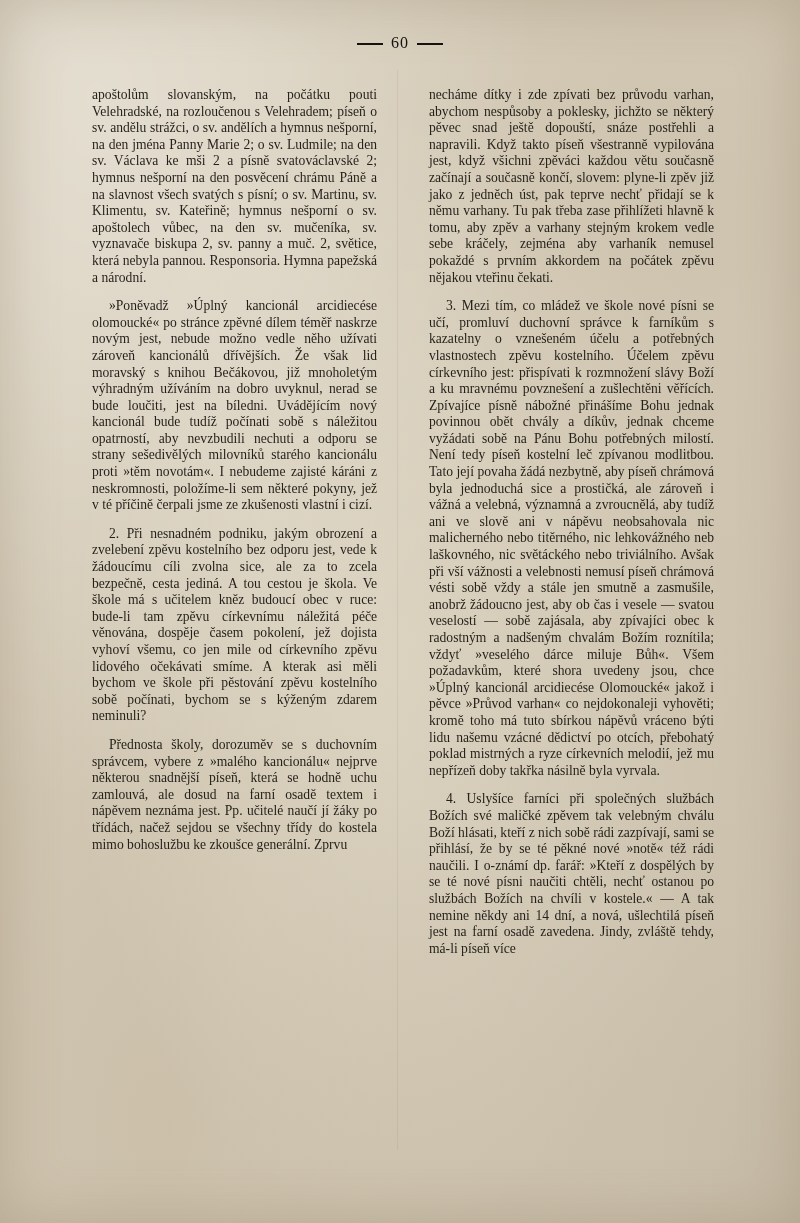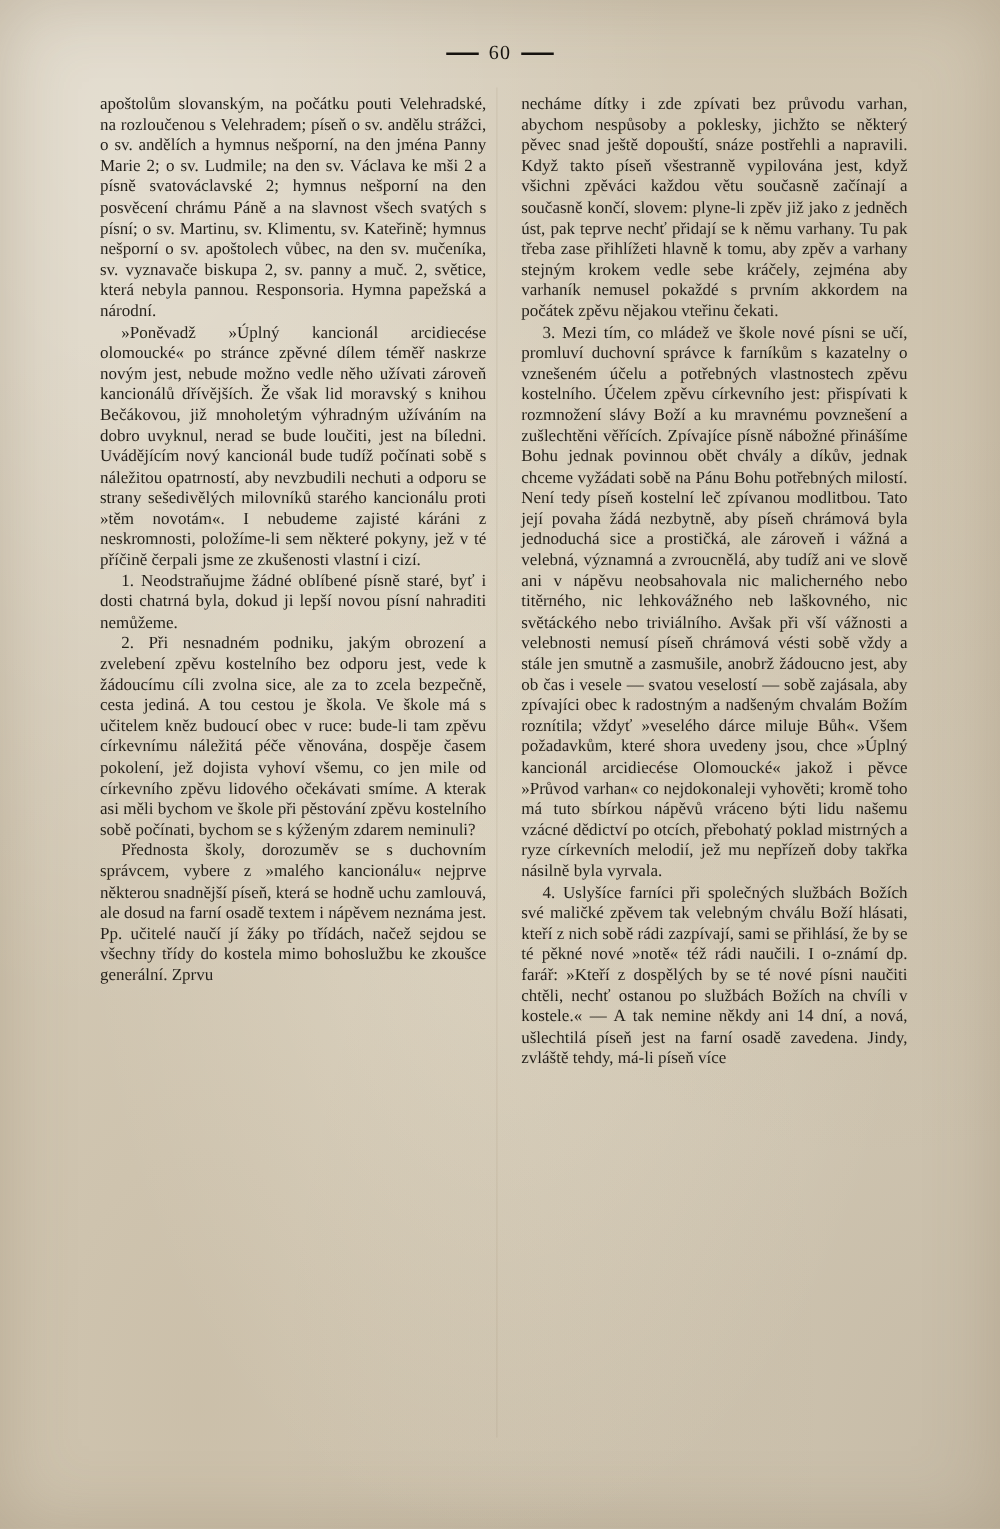--- a/index.html
+++ b/index.html
@@ -47,21 +47,21 @@
     top: 75px;
     left: 80px;
     width: 646px;
     display: flex;
     gap: 28px;
   }
   .col {
     width: 309px;
   }
   .col p {
-    margin: 0;
+    margin: 12px;
     font-size: 13.6px;
     line-height: 16.6px;
     text-align: justify;
     text-justify: inter-word;
     hyphens: manual;
     color: #231f19;
   }
   .col p + p {
     margin-top: 0px;
   }
@@ -107,21 +107,20 @@
     <span class="divider-line"></span><span>60</span><span class="divider-line"></span>
   </div>
 
   <div class="gutter"></div>
 
   <div class="columns">
 
     <div class="col">
       <p class="noindent">apoštolům slovanským, na počátku pouti Velehradské, na rozloučenou s Velehradem; píseň o sv. andělu strážci, o sv. andělích a hymnus nešporní, na den jména Panny Marie 2; o sv. Ludmile; na den sv. Václava ke mši 2 a písně svatováclavské 2; hymnus nešporní na den posvěcení chrámu Páně a na slavnost všech svatých s písní; o sv. Martinu, sv. Klimentu, sv. Kateřině; hymnus nešporní o sv. apoštolech vůbec, na den sv. mučeníka, sv. vyznavače biskupa 2, sv. panny a muč. 2, světice, která nebyla pannou. Responsoria. Hymna papežská a národní.</p>
       <p class="indent spaced-block">»Poněvadž »Úplný kancionál arcidiecése olomoucké« po stránce zpěvné dílem téměř naskrze novým jest, nebude možno vedle něho užívati zároveň kancionálů dřívějších. Že však lid moravský s knihou Bečákovou, již mnoholetým výhradným užíváním na dobro uvyknul, nerad se bude loučiti, jest na bíledni. Uvádějícím nový kancionál bude tudíž počínati sobě s náležitou opatrností, aby nevzbudili nechuti a odporu se strany sešedivělých milovníků starého kancionálu proti »těm novotám«. I nebudeme zajisté káráni z neskromnosti, položíme-li sem některé pokyny, jež v té příčině čerpali jsme ze zkušenosti vlastní i cizí.</p>
-      <p class="indent">1. Neodstraňujme žádné oblíbené písně staré, byť i dosti chatrná byla, dokud ji lepší novou písní nahraditi nemůžeme.</p>
       <p class="indent">2. Při nesnadném podniku, jakým obrození a zvelebení zpěvu kostelního bez odporu jest, vede k žádoucímu cíli zvolna sice, ale za to zcela bezpečně, cesta jediná. A tou cestou je škola. Ve škole má s učitelem kněz budoucí obec v ruce: bude-li tam zpěvu církevnímu náležitá péče věnována, dospěje časem pokolení, jež dojista vyhoví všemu, co jen mile od církevního zpěvu lidového očekávati smíme. A kterak asi měli bychom ve škole při pěstování zpěvu kostelního sobě počínati, bychom se s kýženým zdarem neminuli?</p>
       <p class="indent">Přednosta školy, dorozuměv se s duchovním správcem, vybere z »malého kancionálu« nejprve některou snadnější píseň, která se hodně uchu zamlouvá, ale dosud na farní osadě textem i nápěvem neznáma jest. Pp. učitelé naučí jí žáky po třídách, načež sejdou se všechny třídy do kostela mimo bohoslužbu ke zkoušce generální. Zprvu</p>
     </div>
 
     <div class="col">
       <p class="noindent">necháme dítky i zde zpívati bez průvodu varhan, abychom nespůsoby a poklesky, jichžto se některý pěvec snad ještě dopouští, snáze postřehli a napravili. Když takto píseň všestranně vypilována jest, když všichni zpěváci každou větu současně začínají a současně končí, slovem: plyne-li zpěv již jako z jedněch úst, pak teprve nechť přidají se k němu varhany. Tu pak třeba zase přihlížeti hlavně k tomu, aby zpěv a varhany stejným krokem vedle sebe kráčely, zejména aby varhaník nemusel pokaždé s prvním akkordem na počátek zpěvu nějakou vteřinu čekati.</p>
       <p class="indent">3. Mezi tím, co mládež ve škole nové písni se učí, promluví duchovní správce k farníkům s kazatelny o vznešeném účelu a potřebných vlastnostech zpěvu kostelního. Účelem zpěvu církevního jest: přispívati k rozmnožení slávy Boží a ku mravnému povznešení a zušlechtěni věřících. Zpívajíce písně nábožné přinášíme Bohu jednak povinnou obět chvály a díkův, jednak chceme vyžádati sobě na Pánu Bohu potřebných milostí. Není tedy píseň kostelní leč zpívanou modlitbou. Tato její povaha žádá nezbytně, aby píseň chrámová byla jednoduchá sice a prostičká, ale zároveň i vážná a velebná, významná a zvroucnělá, aby tudíž ani ve slově ani v nápěvu neobsahovala nic malicherného nebo titěrného, nic lehkovážného neb laškovného, nic světáckého nebo triviálního. Avšak při vší vážnosti a velebnosti nemusí píseň chrámová vésti sobě vždy a stále jen smutně a zasmušile, anobrž žádoucno jest, aby ob čas i vesele — svatou veselostí — sobě zajásala, aby zpívajíci obec k radostným a nadšeným chvalám Božím roznítila; vždyť »veselého dárce miluje Bůh«. Všem požadavkům, které shora uvedeny jsou, chce »Úplný kancionál arcidiecése Olomoucké« jakož i pěvce »Průvod varhan« co nejdokonaleji vyhověti; kromě toho má tuto sbírkou nápěvů vráceno býti lidu našemu vzácné dědictví po otcích, přebohatý poklad mistrných a ryze církevních melodií, jež mu nepřízeň doby takřka násilně byla vyrvala.</p>
       <p class="indent">4. Uslyšíce farníci při společných službách Božích své maličké zpěvem tak velebným chválu Boží hlásati, kteří z nich sobě rádi zazpívají, sami se přihlásí, že by se té pěkné nové »notě« též rádi naučili. I o-známí dp. farář: »Kteří z dospělých by se té nové písni naučiti chtěli, nechť ostanou po službách Božích na chvíli v kostele.« — A tak nemine někdy ani 14 dní, a nová, ušlechtilá píseň jest na farní osadě zavedena. Jindy, zvláště tehdy, má-li píseň více</p>
     </div>
 

